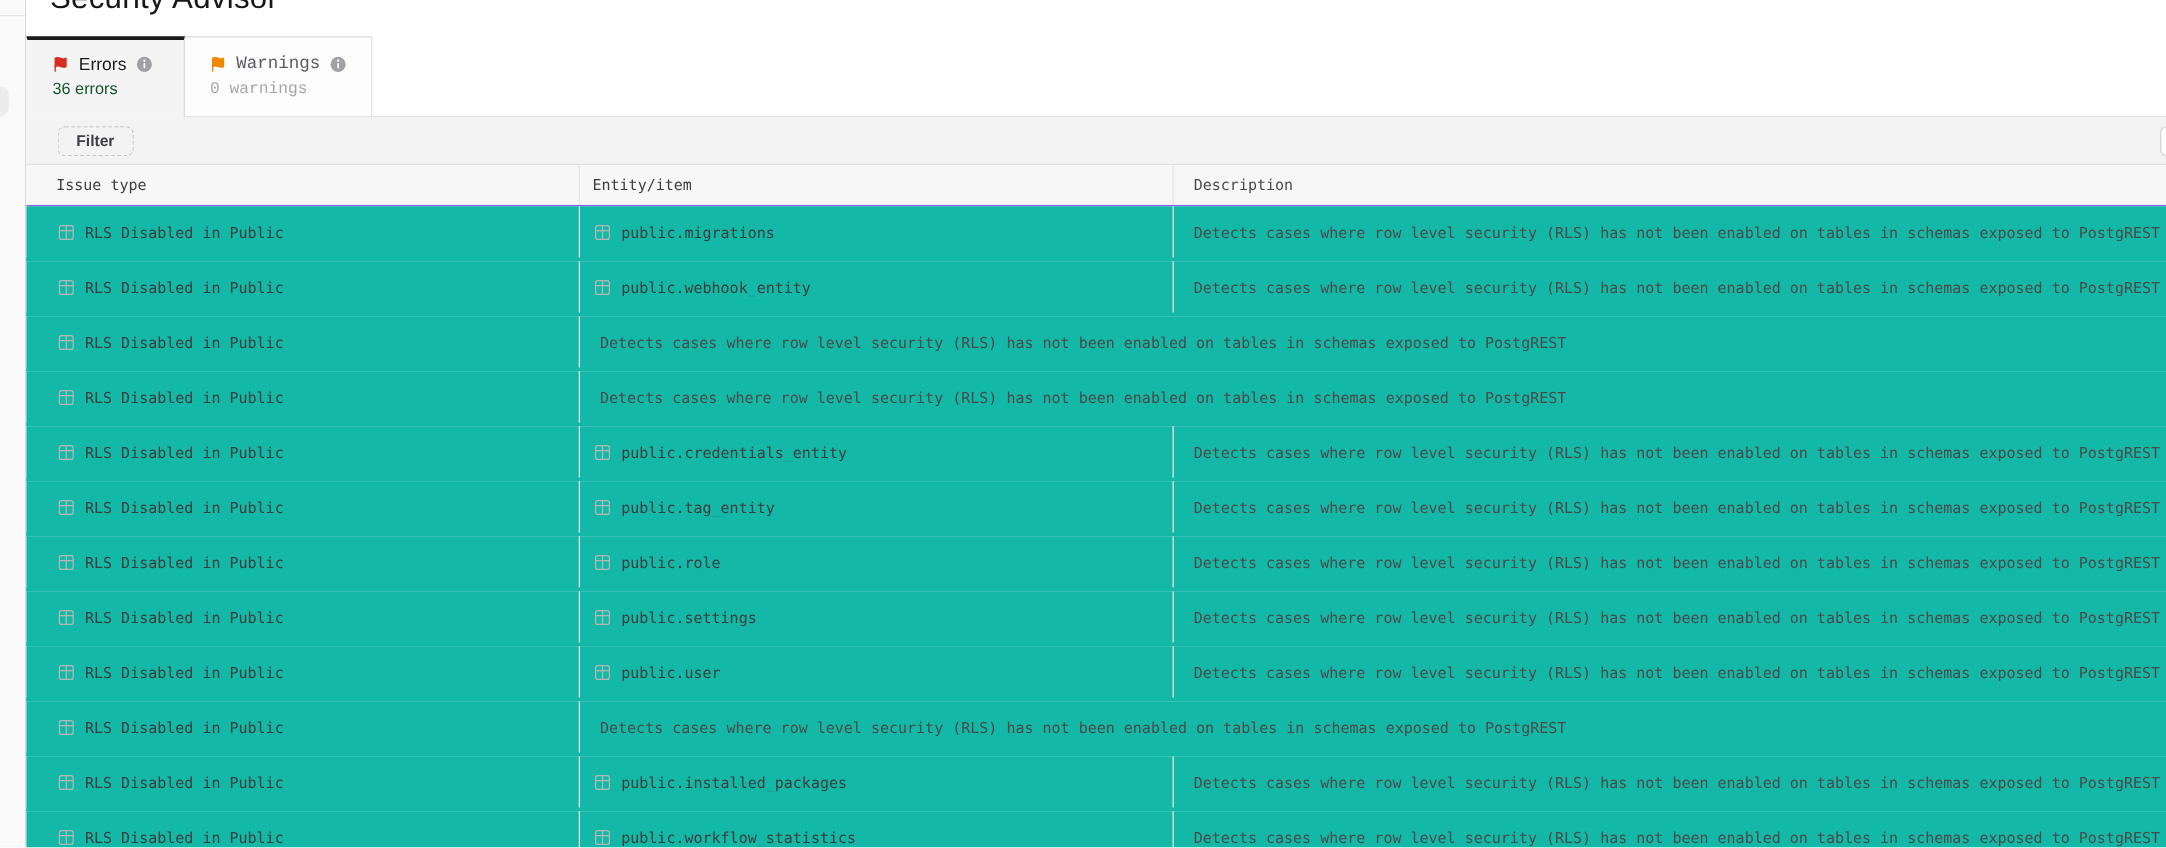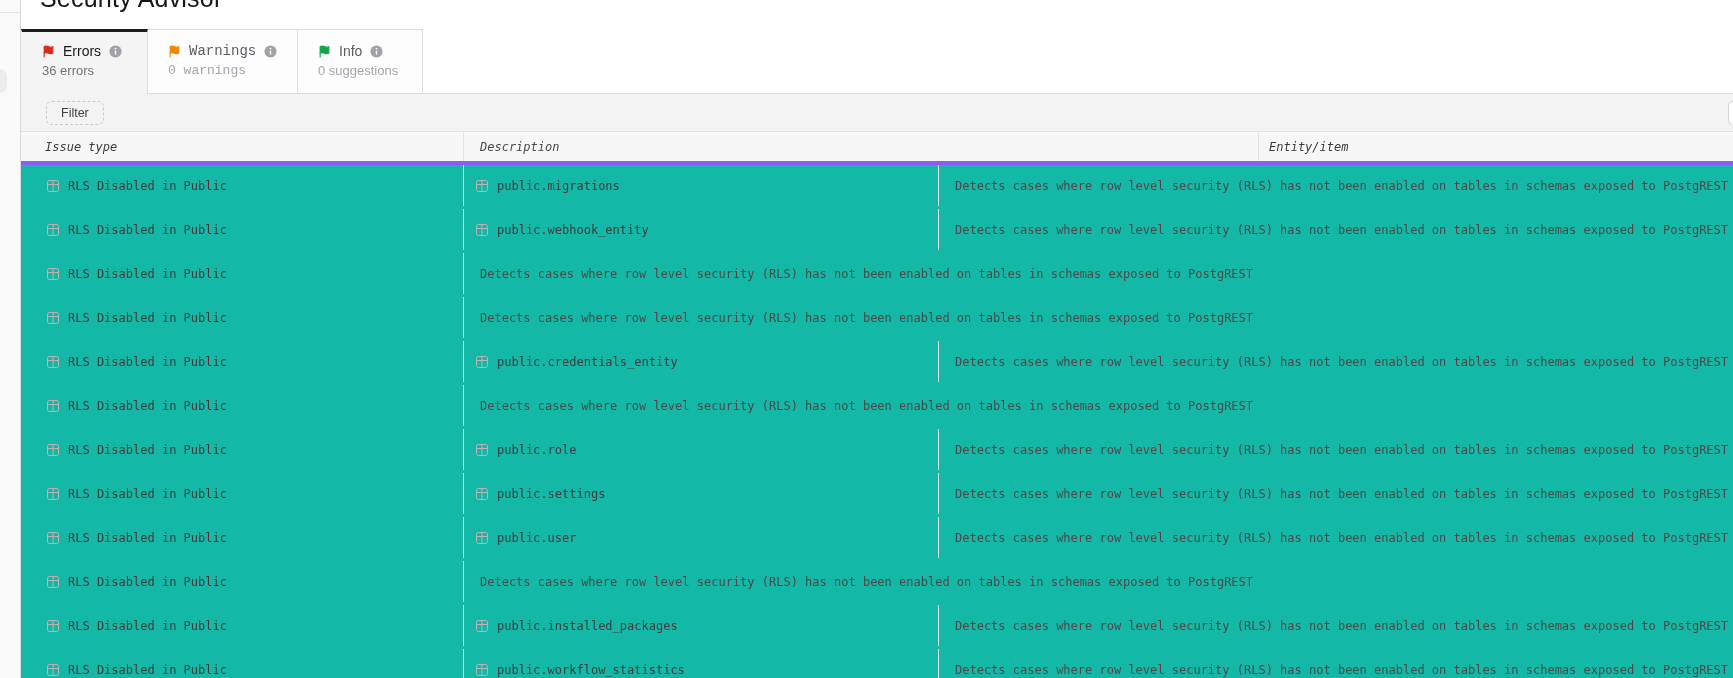--- a/index.html
+++ b/index.html
@@ -63,37 +63,37 @@
   .tab.active {
     border-top: 3px solid #1c1c1c;
     border-bottom: none;
     background: #f4f4f4;
     padding-top: 10px;
   }
   .tab-line1 { display: flex; align-items: center; gap: 8px; height: 18px; margin-bottom: 3px; }
   .tab-label { font-size: 14px; color: #5b5b63; white-space: nowrap; }
   .tab.active .tab-label { color: #18181b; font-weight: 500; }
   .tab-sub { font-size: 13px; color: #a5a5ad; white-space: nowrap; }
-  .tab.active .tab-sub { color: #737373; }
+  .tab.active .tab-sub { color: #14532d; }
   .flag-icon, .info-icon { display: inline-flex; width: 13px; height: 13px; flex: 0 0 13px; }
   .flag-icon svg, .info-icon svg { width: 13px; height: 13px; }
   .tabs-filler { flex: 1 1 auto; border-bottom: 1px solid #dcdcdc; background: #fff; }
 
   
   .filter-bar {
     position: relative;
     height: 38px; flex: 0 0 38px;
     background: #f3f3f3;
     border-bottom: 1px solid #e2e2e2;
     display: flex; align-items: center;
     padding-left: 25px;
   }
   .filter-btn {
     font-family: "Liberation Sans", sans-serif;
-    font-size: 12.5px; font-weight: 400; color: #3f3f46;
+    font-size: 12.5px; font-weight: 700; color: #3f3f46;
     background: transparent;
     border: 1px dashed #c9c9c9;
     border-radius: 6px;
     height: 24px; padding: 0 14px;
     cursor: pointer;
   }
   .edge-button {
     position: absolute; right: 0; top: 7px;
     width: 5px; height: 24px;
     background: #fdfdfd;
@@ -105,23 +105,22 @@
   .table {
     flex: 1 1 auto; min-height: 0;
     display: flex; flex-direction: column;
     font-family: "DejaVu Sans Mono", "Liberation Mono", monospace;
     font-size: 12px;
     overflow: hidden;
   }
   .thead {
     display: flex; height: 33px; flex: 0 0 33px;
     background: #f7f7f7;
-    border-bottom: 4px solid #8b5cf6;
+    border-bottom: 1px solid #8b5cf6;
     color: #44444b;
-    font-style: italic;
   }
   .row {
     display: flex; height: 44px; flex: 0 0 44px;
     background: #14b8a6;
     border-bottom: 3px solid #14b8a6;
     cursor: pointer;
   }
   .cell { display: flex; align-items: center; min-width: 0; overflow: hidden; }
   .c1 { width: 442px; flex: 0 0 442px; padding-left: 24px; }
   .c2 { width: 475px; flex: 0 0 475px; padding-left: 10px; border-left: 1px solid #e6e6e6; }
@@ -183,58 +182,39 @@
         <svg viewBox="0 0 14 14">
           <circle cx="7" cy="7" r="6.5" fill="#9fa1a7"></circle>
           <circle cx="7" cy="3.9" r="1" fill="#ffffff"></circle>
           <rect x="6.25" y="5.9" width="1.5" height="4.6" rx="0.75" fill="#ffffff"></rect>
         </svg>
       </span>
     </div>
     <div class="tab-sub">0 warnings</div>
   </div>
 
-  <div class="tab tab-info">
-    <div class="tab-line1">
-      <span class="flag-icon">
-        <svg viewBox="0 0 24 24" fill="none">
-          <path class="flag-shape" d="M4 15s1-1 4-1 5 2 8 2 4-1 4-1V3s-1 1-4 1-5-2-8-2-4 1-4 1z" stroke-width="2" stroke-linejoin="round" fill="#16a34a" stroke="#16a34a"></path>
-          <line class="flag-pole" x1="4" y1="22" x2="4" y2="15" stroke-width="2" stroke-linecap="round" stroke="#16a34a"></line>
-        </svg>
-      </span>
-      <span class="tab-label">Info</span>
-      <span class="info-icon">
-        <svg viewBox="0 0 14 14">
-          <circle cx="7" cy="7" r="6.5" fill="#9fa1a7"></circle>
-          <circle cx="7" cy="3.9" r="1" fill="#ffffff"></circle>
-          <rect x="6.25" y="5.9" width="1.5" height="4.6" rx="0.75" fill="#ffffff"></rect>
-        </svg>
-      </span>
-    </div>
-    <div class="tab-sub">0 suggestions</div>
-  </div>
 <div class="tabs-filler"></div>
     </div>
 
     <div class="filter-bar">
       <button class="filter-btn">Filter</button>
       <div class="edge-button"></div>
     </div>
 
     <div class="table">
       <div class="thead">
         <div class="cell c1">
           <span class="cell-text">Issue type</span>
         </div>
+        <div class="cell c2">
+          <span class="cell-text">Entity/item</span>
+        </div>
         <div class="cell c3">
           <span class="cell-text">Description</span>
         </div>
-        <div class="cell c2">
-          <span class="cell-text">Entity/item</span>
-        </div>
       </div>
       <div class="tbody" id="tbody">
 
   <div class="row">
     <div class="cell c1">
       <span class="tbl-icon">
         <svg viewBox="0 0 16 16" fill="none" stroke="#b6b6b6" stroke-width="1">
           <rect x="2.5" y="2.5" width="11" height="11" rx="1.8"></rect>
           <path d="M2.5 6.5 H13.5"></path>
           <path d="M8 2.5 V13.5"></path>
@@ -345,20 +325,30 @@
     <div class="cell c1">
       <span class="tbl-icon">
         <svg viewBox="0 0 16 16" fill="none" stroke="#b6b6b6" stroke-width="1">
           <rect x="2.5" y="2.5" width="11" height="11" rx="1.8"></rect>
           <path d="M2.5 6.5 H13.5"></path>
           <path d="M8 2.5 V13.5"></path>
         </svg>
       </span>
       <span class="cell-text">RLS Disabled in Public</span>
     </div>
+    <div class="cell c2">
+      <span class="tbl-icon">
+        <svg viewBox="0 0 16 16" fill="none" stroke="#b6b6b6" stroke-width="1">
+          <rect x="2.5" y="2.5" width="11" height="11" rx="1.8"></rect>
+          <path d="M2.5 6.5 H13.5"></path>
+          <path d="M8 2.5 V13.5"></path>
+        </svg>
+      </span>
+      <span class="cell-text">public.tag_entity</span>
+    </div>
     <div class="cell c3">
       <span class="cell-text">Detects cases where row level security (RLS) has not been enabled on tables in schemas exposed to PostgREST</span>
     </div>
   </div>
 
   <div class="row">
     <div class="cell c1">
       <span class="tbl-icon">
         <svg viewBox="0 0 16 16" fill="none" stroke="#b6b6b6" stroke-width="1">
           <rect x="2.5" y="2.5" width="11" height="11" rx="1.8"></rect>

